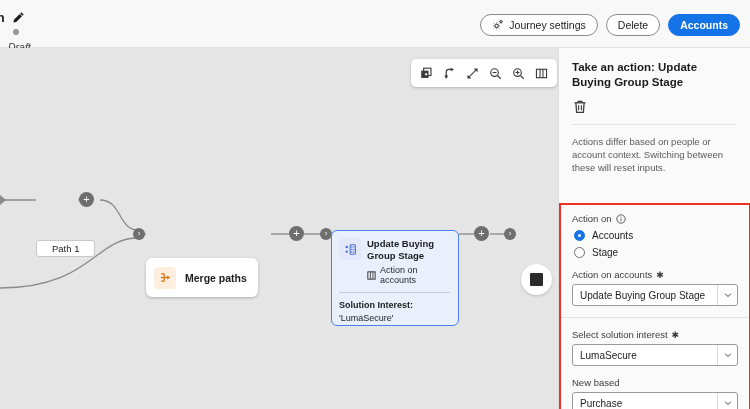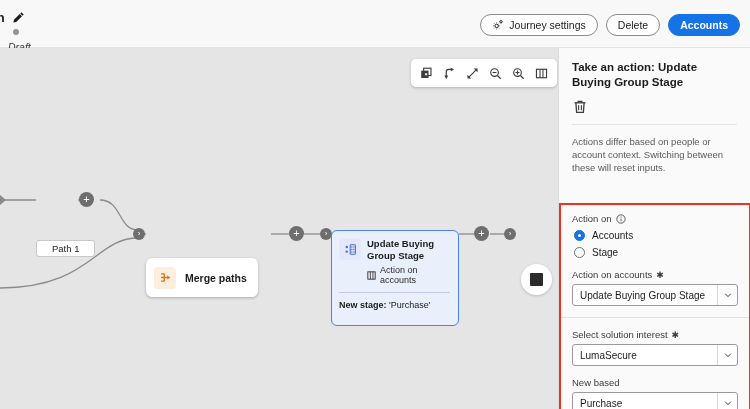--- a/index.html
+++ b/index.html
@@ -337,22 +337,22 @@
               <rect x="1.5" y="1.5" width="13" height="13" fill="none" stroke="#2b2b2b" stroke-width="1.6"></rect>
               <path d="M6 1.5v13M10.5 1.5v13" stroke="#2b2b2b" stroke-width="1.4"></path>
             </svg>
           </span>
           <span>Action on accounts</span>
         </div>
       </div>
     </div>
     <div class="node-divider"></div>
     <div class="node-kv">
-      <b>New stage:</b>
-      <span>'Purchase'</span>
+      <b>Solution Interest:</b>
+      <span>'LumaSecure'</span>
     </div>
   </div>
 
   <div class="plus-node" style="left:474px; top:178px;">+</div>
   <div class="arrow-node" style="left:504px; top:180px;">›</div>
 
   <div id="end-node">
     <div id="end-square"></div>
   </div>
 </div>

